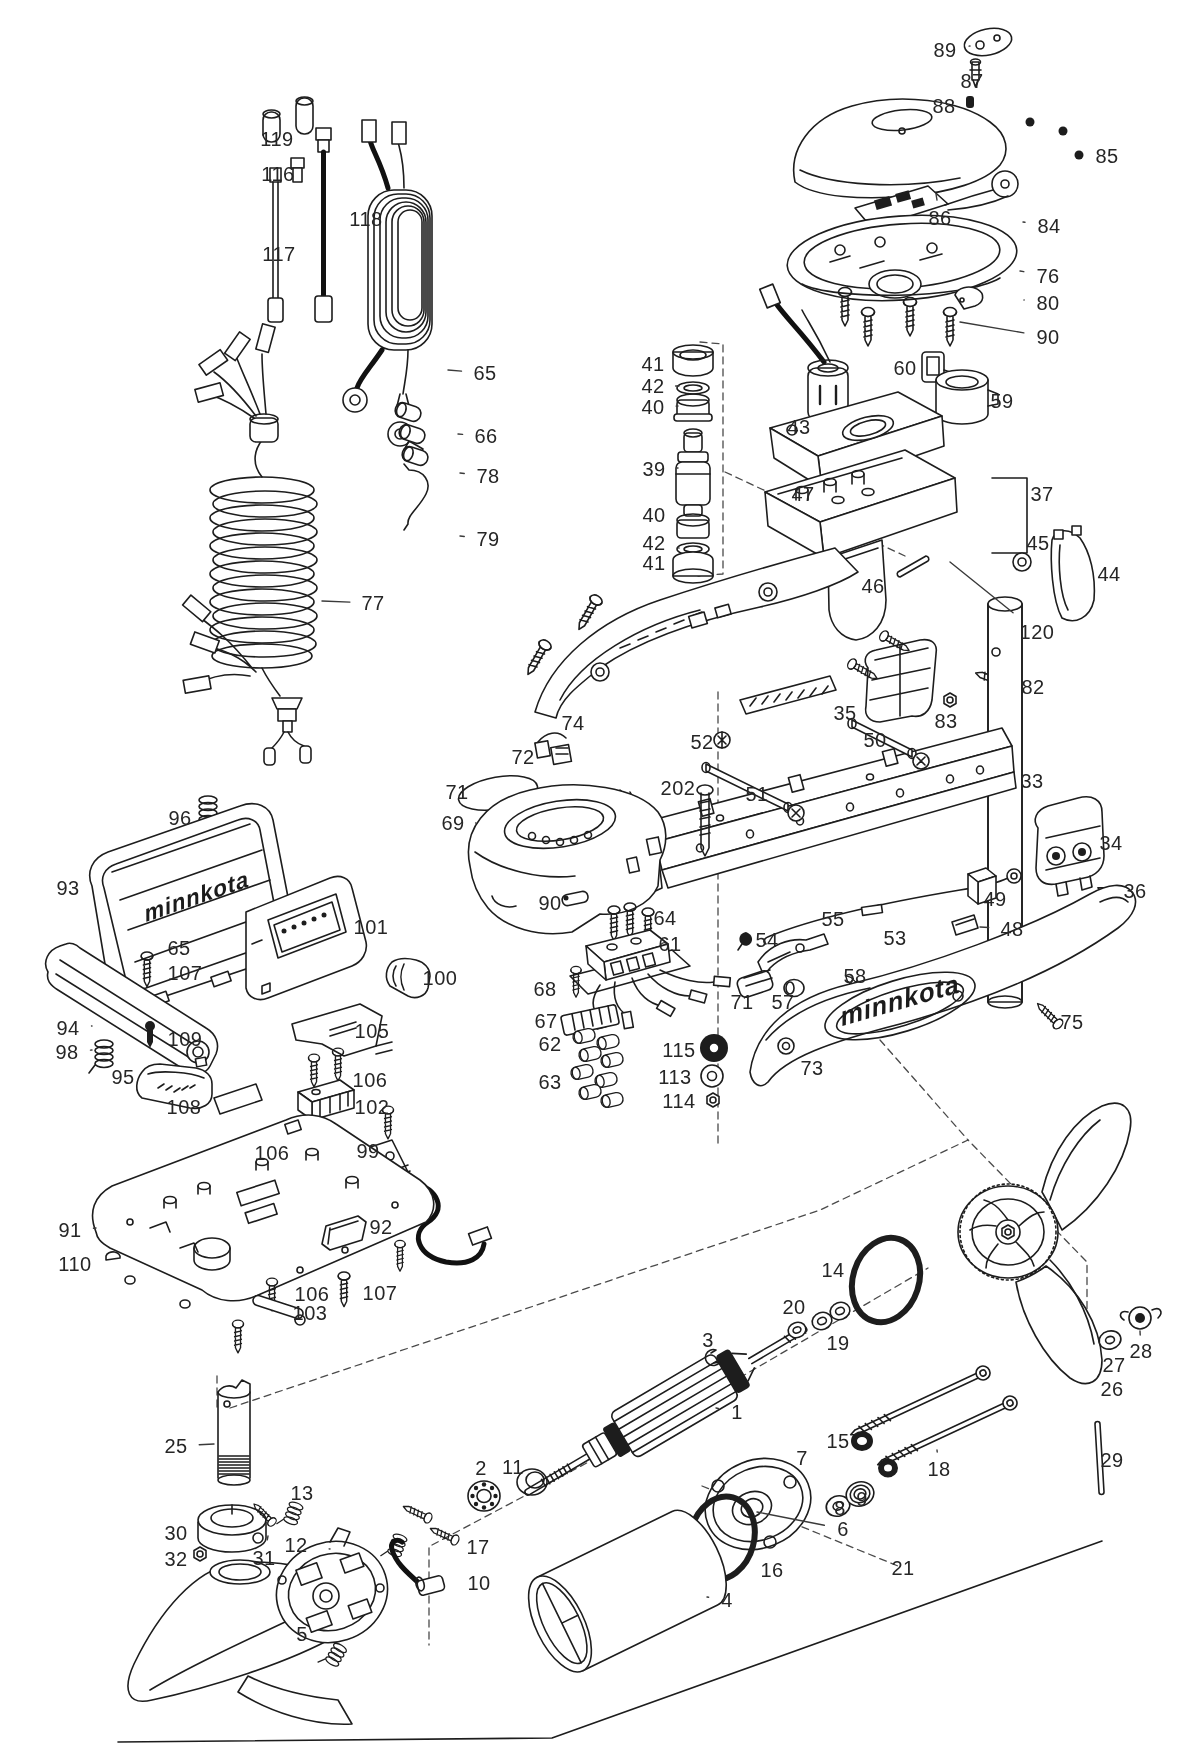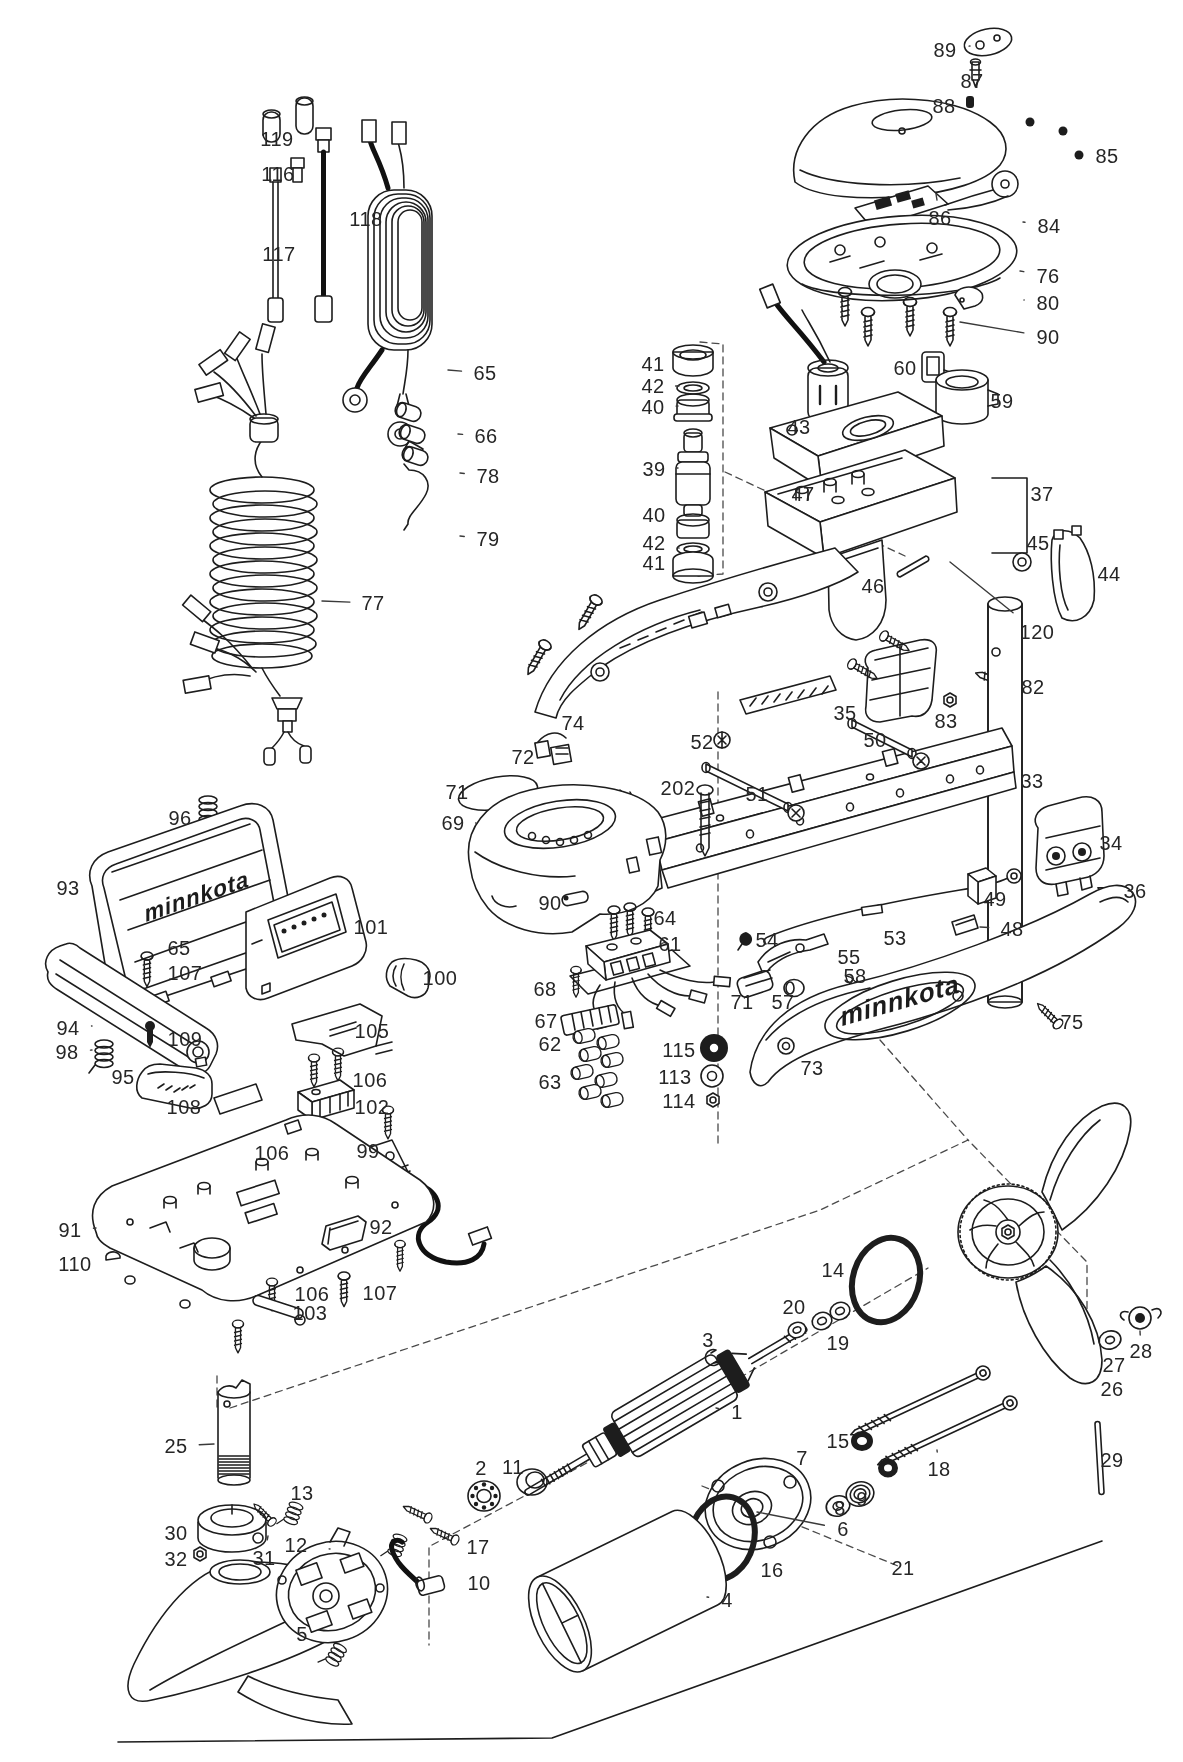--- a/index.html
+++ b/index.html
@@ -806,21 +806,21 @@
       <div class="co" style="left: 1032px; top: 781px; text-align: right;">33</div>
       <div class="co" style="left: 523px; top: 757px;">72</div>
       <div class="co" style="left: 457px; top: 792px;">71</div>
       <div class="co" style="left: 453px; top: 823px;">69</div>
       <div class="co" style="left: 1111px; top: 843px;">34</div>
       <div class="co" style="left: 1135px; top: 891px;">36</div>
       <div class="co" style="left: 995px; top: 899px;">49</div>
       <div class="co" style="left: 1012px; top: 929px;">48</div>
       <div class="co" style="left: 895px; top: 938px;">53</div>
       <div class="co" style="left: 767px; top: 940px;">54</div>
-      <div class="co" style="left: 833px; top: 957px; margin-left: 16px;">55</div>
+      <div class="co" style="left: 833px; top: 919px;">55</div>
       <div class="co" style="left: 855px; top: 976px;">58</div>
       <div class="co" style="left: 742px; top: 1002px;">71</div>
       <div class="co" style="left: 783px; top: 1002px;">57</div>
       <div class="co" style="left: 665px; top: 918px;">64</div>
       <div class="co" style="left: 670px; top: 944px;">61</div>
       <div class="co" style="left: 550px; top: 903px;">90</div>
       <div class="co" style="left: 545px; top: 989px;">68</div>
       <div class="co" style="left: 546px; top: 1021px;">67</div>
       <div class="co" style="left: 550px; top: 1044px;">62</div>
       <div class="co" style="left: 550px; top: 1082px;">63</div>

